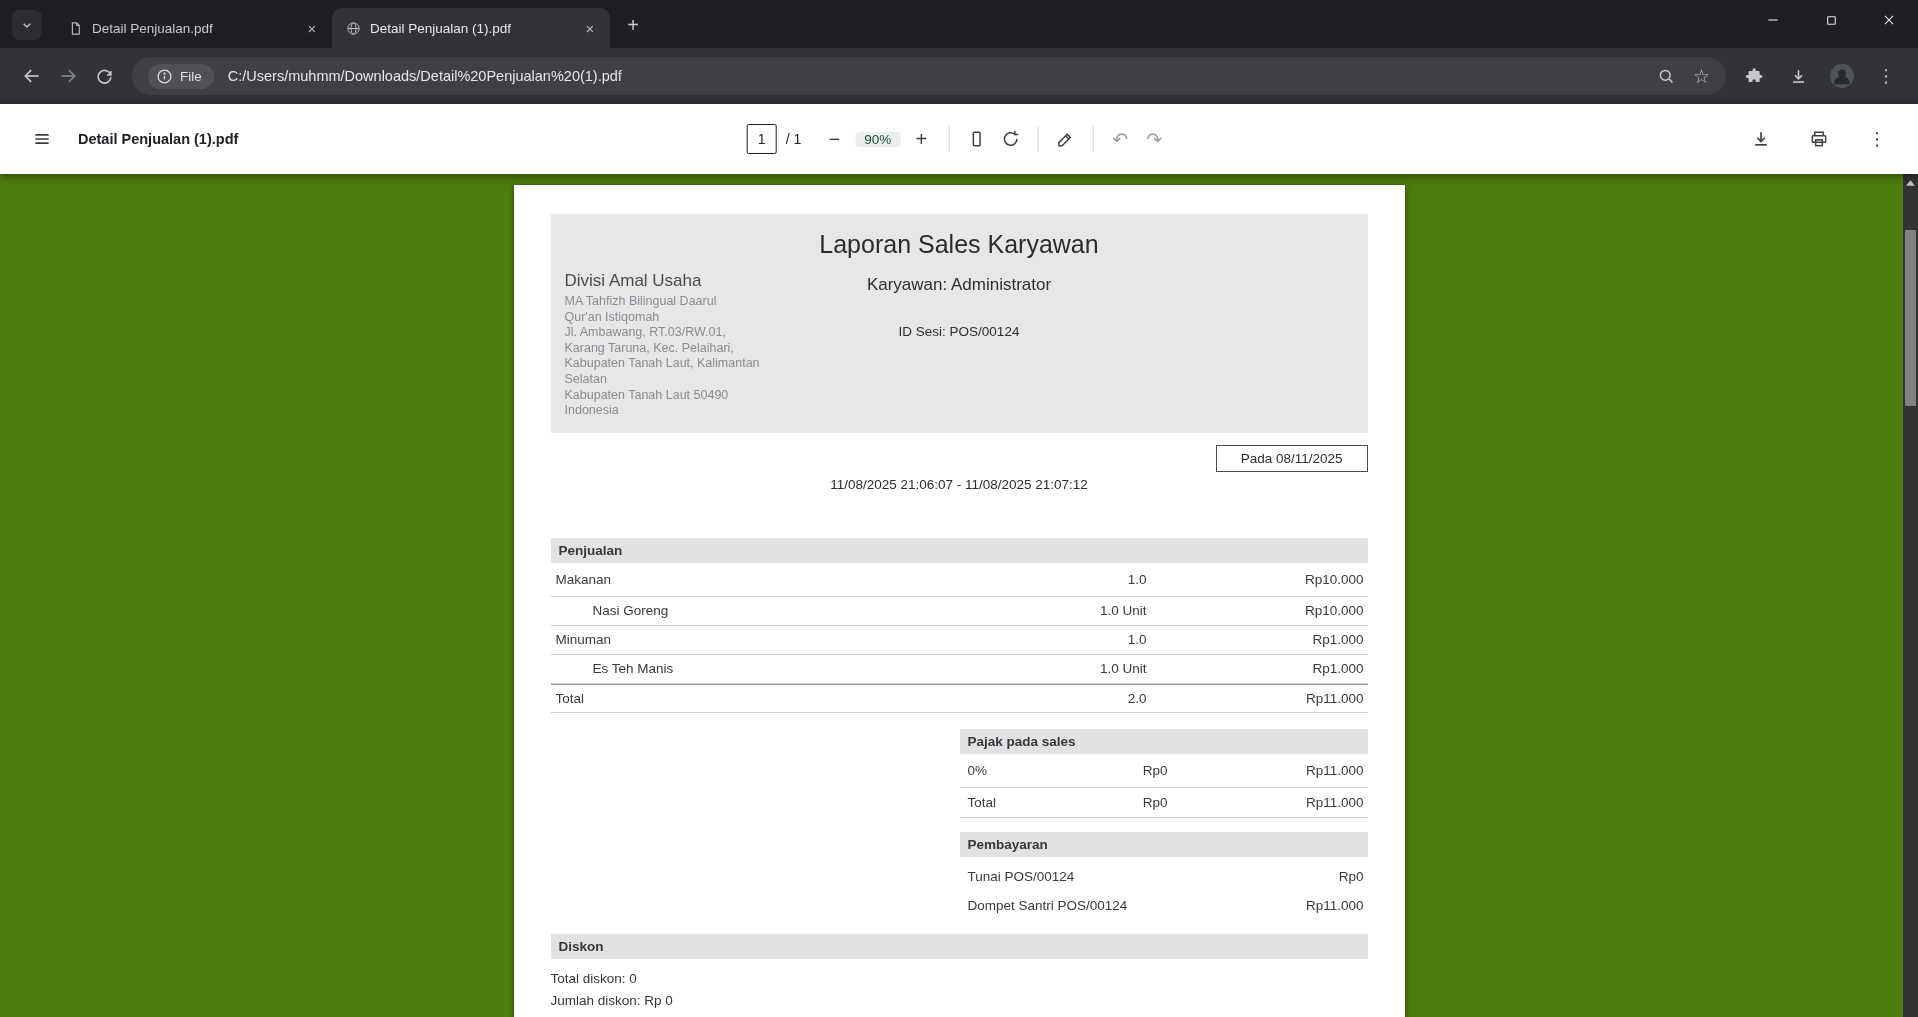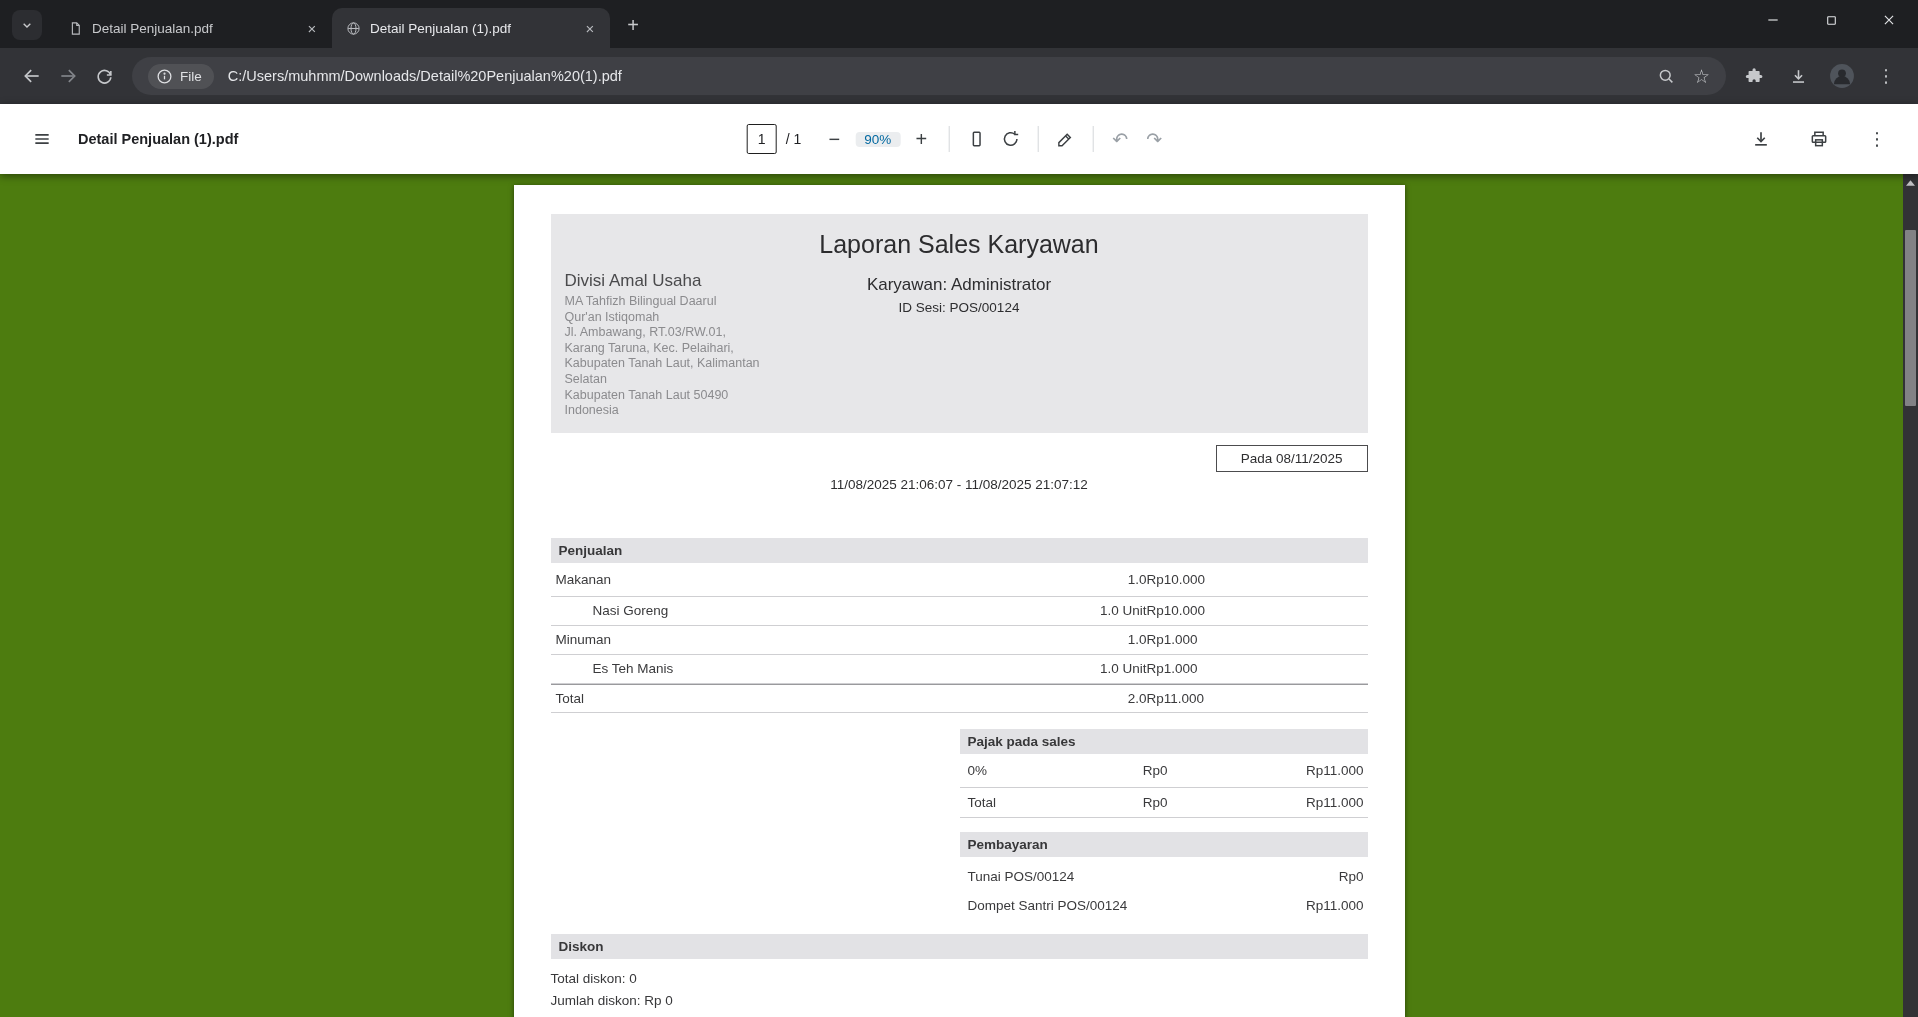--- a/index.html
+++ b/index.html
@@ -44,52 +44,52 @@
   .pdf-toolbar .hamburger { width: 36px; height: 36px; display: flex; align-items: center; justify-content: center;
     color: #3c4043; margin-right: 18px; }
   .pdf-title { font-size: 14.5px; font-weight: bold; color: #202124; }
   .pdf-center { position: absolute; left: 50%; transform: translateX(-50%); display: flex; align-items: center; }
   .page-input { width: 30px; height: 30px; border: 1px solid #1f1f1f; border-radius: 2px; background: #fff;
     text-align: center; font-size: 14px; color: #202124; font-family: "Liberation Sans", sans-serif; }
   .page-total { margin-left: 9px; font-size: 14px; color: #202124; }
   .tool-btn { width: 34px; height: 34px; display: flex; align-items: center; justify-content: center; color: #3c4043; }
   .tool-btn.textglyph { font-size: 20px; }
   .tool-btn.disabled { color: #9aa0a6; font-size: 19px; }
-  .zoom-pill { background: #ebedef; border-radius: 4px; padding: 0 9px; font-size: 13.5px; color: #0369a1; margin: 0 4px; }
+  .zoom-pill { background: #ebedef; border-radius: 4px; padding: 0 9px; font-size: 13.5px; color: #14532d; margin: 0 4px; }
   .tool-sep { width: 1px; height: 26px; background: #d5d7da; margin: 0 10px; }
   .gap16 { width: 16px; }
   .pdf-right { margin-left: auto; display: flex; align-items: center; gap: 24px; color: #3c4043; }
 
   
   .viewer { position: relative; height: 986px; background: #4d7c0f; overflow: hidden; }
   .page { width: 891px; margin: 11px auto 0; background: #ffffff; padding: 29px 37px 40px;
     box-shadow: 0 1px 5px rgba(0,0,0,0.5); min-height: 860px; color: #3a3a3c; }
 
   .doc-header { background: #e7e7e9; padding: 12px 14px 14px; min-height: 211px; }
   .doc-title { text-align: center; font-size: 25px; color: #2c2c2e; margin-top: 4px; }
   .doc-header-cols { display: flex; margin-top: 12px; }
   .company-col { width: 225px; }
   .company-division { font-size: 17px; color: #4a4a4c; margin-bottom: 3px; }
   .company-line { font-size: 12.5px; color: #8b8b8e; line-height: 15.6px; }
   .employee-col { flex: 1 1 auto; text-align: center; }
   .employee-line { font-size: 17px; color: #2e2e30; margin-top: 4px; }
-  .session-line { font-size: 13.5px; color: #2e2e30; margin-top: 5px; }
+  .session-line { font-size: 13.5px; color: #2e2e30; margin-top: 29px; }
   .spacer-col { width: 225px; }
 
   .date-box-row { display: flex; justify-content: flex-end; margin-top: 12px; }
   .date-box { border: 1px solid #4c4c4e; padding: 5px 24px; font-size: 13.5px; color: #2e2e30; }
   .date-range { text-align: center; font-size: 13.5px; color: #2e2e30; margin-top: 5px; }
 
   .band { background: #e2e2e5; height: 25px; line-height: 25px; padding-left: 8px; font-size: 13.5px; color: #38383a; font-weight: bold; }
   .sales-section { margin-top: 46px; }
   .srow { display: flex; align-items: center; height: 29px; border-bottom: 1px solid #cfcfd2; font-size: 13.5px; }
   .srow .c-name { flex: 1 1 auto; padding-left: 5px; }
   .srow.indent .c-name { padding-left: 42px; }
   .srow .c-qty { width: 150px; text-align: right; }
-  .srow .c-amt { width: 221px; text-align: left; padding-right: 4px; }
+  .srow .c-amt { width: 221px; text-align: right; padding-right: 4px; }
   .srow.total { border-top: 1px solid #9a9a9d; border-bottom: 1px solid #cfcfd2; }
   .srow.first { height: 34px; }
 
   .subtable { width: 408px; margin-left: auto; margin-top: 16px; }
   .trow { display: flex; align-items: center; height: 30px; border-bottom: 1px solid #cfcfd2; font-size: 13.5px; }
   .trow .t-label { flex: 1 1 auto; padding-left: 8px; }
   .trow .t-mid { width: 110px; text-align: right; }
   .trow .t-amt { width: 200px; text-align: right; padding-right: 4px; }
   .trow.first { height: 34px; }
   .prow { display: flex; align-items: center; height: 29px; font-size: 13.5px; }

